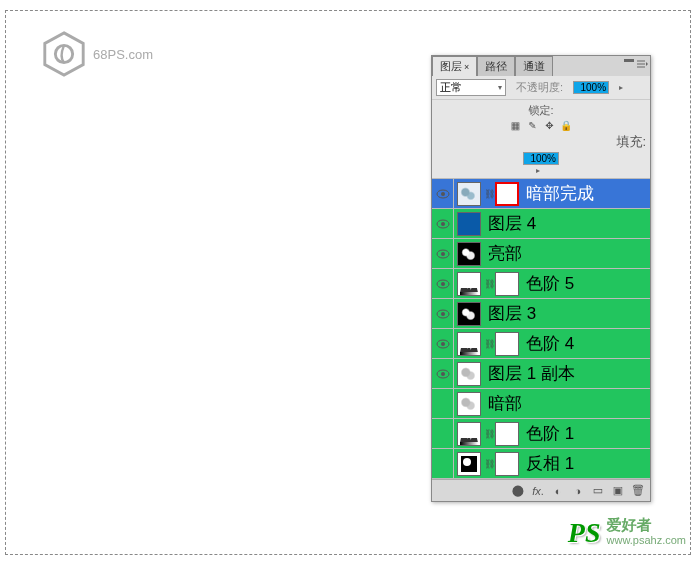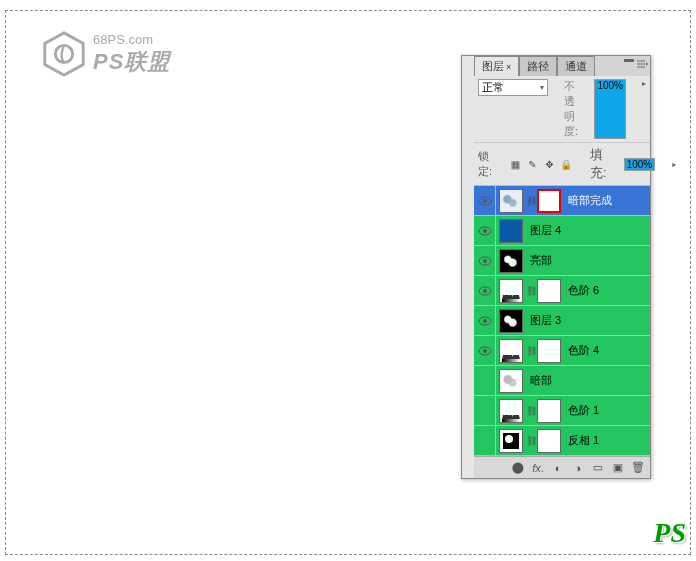--- a/index.html
+++ b/index.html
@@ -1,38 +1,38 @@
 <!DOCTYPE html>
 <html><head>
 <meta charset="utf-8">
 <style>
 * { margin: 0; padding: 0; box-sizing: border-box; }
 body { width: 696px; height: 561px; font-family: "Microsoft YaHei", Arial, sans-serif; font-size: 11px; background: #fff; position: relative; overflow: hidden; }
 .canvas { position: absolute; left: 5px; top: 10px; width: 686px; height: 545px; border: 1px dashed #888; }
 .logo { position: absolute; left: 40px; top: 30px; color: #999; display: flex; align-items: center; gap: 5px; }
 .logo-hexagon { width: 48px; height: 48px; position: relative; }
 .logo-hexagon svg { width: 100%; height: 100%; }
-.logo-text { display: flex; flex-direction: column; }
+.logo-text { display: flex; flex-direction: row; gap: 47px; }
 .logo-url { font-size: 13px; color: #aaa; }
 .logo-name { font-size: 22px; font-weight: bold; font-style: italic; color: #aaa; letter-spacing: 1px; }
-.panel { position: absolute; right: 45px; top: 55px; width: 190px; background: #e6e6e6; border: 1px solid #888; box-shadow: 1px 1px 4px rgba(0,0,0,0.3); padding-left: 12px; }
+.panel { position: absolute; right: 45px; top: 55px; width: 220px; background: #e6e6e6; border: 1px solid #888; box-shadow: 1px 1px 4px rgba(0,0,0,0.3); }
 .panel-tabs { display: flex; background: #d4d4d4; height: 20px; align-items: flex-end; position: relative; }
 .panel-tabs::after { content: ''; position: absolute; right: 2px; top: 4px; width: 14px; height: 10px; }
 .collapse-btn { position: absolute; right: 16px; top: -3px; font-size: 10px; color: #666; }
 .menu-btn { position: absolute; right: 2px; top: 2px; width: 12px; height: 12px; }
 .tab { padding: 2px 7px; background: #c8c8c8; border: 1px solid #888; border-bottom: none; margin-right: 0; font-size: 11px; color: #333; cursor: pointer; }
 .tab.active { background: #e6e6e6; }
 .tab-close { font-size: 9px; margin-left: 2px; }
-.blend-row { display: flex; padding: 3px 4px; gap: 16px; border-bottom: 1px solid #ccc; }
+.blend-row { display: flex; align-items: center; padding: 3px 4px; gap: 10px; border-bottom: 1px solid #ccc; }
 .blend-select { flex: 0 0 70px; background: #fff; border: 1px solid #999; padding: 1px 3px; font-size: 11px; height: 17px; display: flex; justify-content: space-between; align-items: center; }
 .blend-select .arrow { font-size: 8px; color: #666; }
 .opacity-label { color: #888; font-size: 11px; }
 .percent-box { background: #0ea5e9; border: 1px solid #999; padding: 0 2px; font-size: 10px; width: 36px; text-align: right; }
 .arrow-btn { width: 10px; font-size: 8px; color: #666; }
-.lock-row { display: flex; align-items: center; padding: 3px 4px; gap: 17px; border-bottom: 1px solid #bbb; }
+.lock-row { display: flex; align-items: center; padding: 3px 4px; gap: 1px; border-bottom: 1px solid #bbb; flex-direction: column; }
 .lock-label { font-size: 11px; color: #555; }
 .lock-icons { display: flex; gap: 4px; }
 .lock-icons span { width: 13px; height: 13px; display: flex; align-items: center; justify-content: center; font-size: 10px; color: #555; border: 1px solid transparent; }
 .fill-label { margin-left: auto; color: #555; font-size: 13px; }
 .layers-list { max-height: 355px; overflow-y: auto; background: #dcdcdc; }
 .layer-row { display: flex; align-items: center; height: 30px; border-bottom: 1px solid #bbb; background: #22c55e; }
 .layer-row.selected { background: #3875d7; color: #fff; }
 .vis-col { width: 22px; height: 100%; display: flex; align-items: center; justify-content: center; border-right: 1px solid #bbb; }
 .eye { width: 14px; height: 10px; }
 .eye svg { width: 100%; height: 100%; }
@@ -48,21 +48,21 @@
 .thumb.invert::after { content: ''; position: absolute; width: 8px; height: 8px; background: #fff; border-radius: 50%; top: 5px; left: 5px; box-shadow: 5px 5px 0 #000; }
 .thumb.solid-blue { background: #0a5aa8; }
 .thumb.transparent { background-image: linear-gradient(45deg, #ccc 25%, transparent 25%), linear-gradient(-45deg, #ccc 25%, transparent 25%), linear-gradient(45deg, transparent 75%, #ccc 75%), linear-gradient(-45deg, transparent 75%, #ccc 75%); background-size: 6px 6px; background-position: 0 0, 0 3px, 3px -3px, -3px 0px; }
 .thumb.ice { background: #e8eef5; }
 .thumb.ice::before { content: ''; position: absolute; inset: 2px; background: radial-gradient(circle at 30% 40%, #8ab 20%, transparent 30%), radial-gradient(circle at 60% 60%, #9bc 20%, transparent 30%); }
 .thumb.darkblobs { background: #000; }
 .thumb.darkblobs::before { content: ''; position: absolute; inset: 3px; background: radial-gradient(circle at 30% 40%, #fff 20%, transparent 30%), radial-gradient(circle at 60% 60%, #eee 25%, transparent 35%); }
 .thumb.grayblobs { background: #fff; }
 .thumb.grayblobs::before { content: ''; position: absolute; inset: 3px; background: radial-gradient(circle at 30% 40%, #bbb 25%, transparent 35%), radial-gradient(circle at 60% 60%, #ccc 25%, transparent 35%); }
 .link-icon { width: 8px; font-size: 9px; color: #444; }
-.layer-name { padding-left: 4px; font-size: 11px; text-align: center; }
+.layer-name { padding-left: 4px; font-size: 17px; text-align: center; }
 .panel-footer { display: flex; justify-content: flex-end; align-items: center; gap: 6px; padding: 3px 5px; background: #d8d8d8; border-top: 1px solid #aaa; height: 22px; }
 .footer-icon { width: 14px; height: 14px; display: flex; align-items: center; justify-content: center; color: #555; font-size: 11px; }
 .watermark-br { position: absolute; right: 10px; bottom: 12px; display: flex; align-items: flex-start; gap: 6px; }
 .wm-ps { font-family: "Comic Sans MS", cursive; font-size: 28px; font-weight: bold; font-style: italic; color: #090; text-shadow: 1px 1px 0 #fff, 2px 2px 2px rgba(0,0,0,0.3); }
 .wm-text { display: flex; flex-direction: column; font-size: 11px; color: #7a7; line-height: 1.1; }
 .wm-text .cn { font-size: 15px; font-weight: bold; color: #6a6; }
 </style>
 </head>
 <body>
 
@@ -71,21 +71,20 @@
 <div class="logo">
   <div class="logo-hexagon">
     <svg viewBox="0 0 50 50">
         <polygon points="25,3 45,14 45,36 25,47 5,36 5,14" fill="none" stroke="#aaa" stroke-width="3"></polygon>
         <circle cx="25" cy="25" r="9" fill="none" stroke="#aaa" stroke-width="3"></circle>
         <path d="M25 34 Q20 28 25 16" fill="none" stroke="#aaa" stroke-width="2.5"></path>
       </svg>
   </div>
   <div class="logo-text">
     <span class="logo-url">68PS.com</span>
-    <span class="logo-name">PS联盟</span>
   </div>
 </div>
 
 <div class="panel">
   <div class="panel-tabs">
     <div class="tab active"><span>图层</span><span class="tab-close">×</span></div>
     <div class="tab">路径</div>
     <div class="tab">通道</div>
     <span class="collapse-btn">▬</span>
     <span class="menu-btn"><svg viewBox="0 0 12 12">
@@ -163,21 +162,21 @@
           <span class="eye"><svg viewBox="0 0 14 10">
               <ellipse cx="7" cy="5" rx="6" ry="4" fill="none" stroke="#555" stroke-width="1"></ellipse>
               <circle cx="7" cy="5" r="2" fill="#555"></circle>
             </svg></span>
         </div>
         <div class="thumb-area">
           <div class="thumb levels"></div>
           <span class="link-icon">⛓</span>
           <div class="thumb mask"></div>
         </div>
-        <span class="layer-name">色阶 6</span>
+        <span class="layer-name">色阶 5</span>
       </div>
       <div class="layer-row">
         <div class="vis-col">
           <span class="eye"><svg viewBox="0 0 14 10">
               <ellipse cx="7" cy="5" rx="6" ry="4" fill="none" stroke="#555" stroke-width="1"></ellipse>
               <circle cx="7" cy="5" r="2" fill="#555"></circle>
             </svg></span>
         </div>
         <div class="thumb-area">
           <div class="thumb darkblobs"></div>
@@ -190,20 +189,32 @@
               <ellipse cx="7" cy="5" rx="6" ry="4" fill="none" stroke="#555" stroke-width="1"></ellipse>
               <circle cx="7" cy="5" r="2" fill="#555"></circle>
             </svg></span>
         </div>
         <div class="thumb-area">
           <div class="thumb levels"></div>
           <span class="link-icon">⛓</span>
           <div class="thumb mask"></div>
         </div>
         <span class="layer-name">色阶 4</span>
+      </div>
+      <div class="layer-row">
+        <div class="vis-col">
+          <span class="eye"><svg viewBox="0 0 14 10">
+              <ellipse cx="7" cy="5" rx="6" ry="4" fill="none" stroke="#555" stroke-width="1"></ellipse>
+              <circle cx="7" cy="5" r="2" fill="#555"></circle>
+            </svg></span>
+        </div>
+        <div class="thumb-area">
+          <div class="thumb grayblobs"></div>
+        </div>
+        <span class="layer-name">图层 1 副本</span>
       </div>
       <div class="layer-row">
         <div class="vis-col"></div>
         <div class="thumb-area">
           <div class="thumb grayblobs"></div>
         </div>
         <span class="layer-name">暗部</span>
       </div>
       <div class="layer-row">
         <div class="vis-col"></div>
@@ -231,13 +242,17 @@
     <span class="footer-icon">◐</span>
     <span class="footer-icon">◑</span>
     <span class="footer-icon">▭</span>
     <span class="footer-icon">▣</span>
     <span class="footer-icon">🗑</span>
   </div>
 </div>
 
 <div class="watermark-br">
   <span class="wm-ps">PS</span>
+  <span class="wm-text">
+    <span class="cn">爱好者</span>
+    <span>www.psahz.com</span>
+  </span>
 </div>
 
 </body></html>

